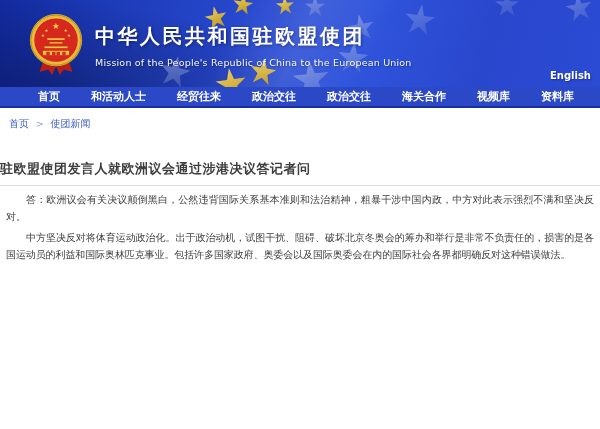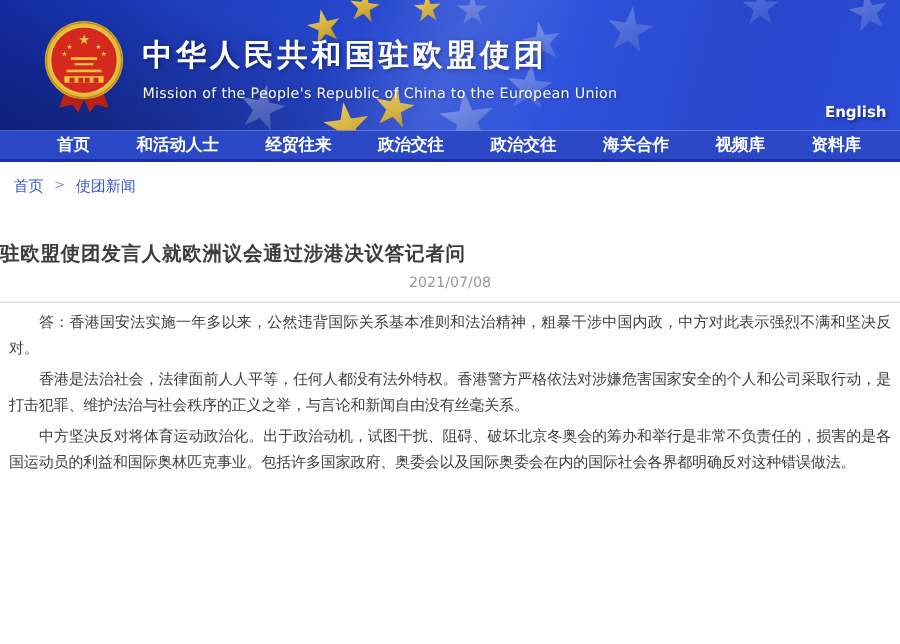--- a/index.html
+++ b/index.html
@@ -148,27 +148,25 @@
   </div>
 
 <div class="breadcrumb">
   <span class="crumb">首页</span>
   <span class="crumb-sep">&gt;</span>
   <span class="crumb">使团新闻</span>
 </div>
 
 <div>
   <div class="article-title">驻欧盟使团发言人就欧洲议会通过涉港决议答记者问</div>
-  <div class="article-date">2021/07/08</div>
   <div class="divider"></div>
 
   <div class="content">
 
 
-      <p class="para">答：香港国安法实施一年多以来，公然违背国际关系基本准则和法治精神，粗暴干涉中国内政，中方对此表示强烈不满和坚决反对。</p>
+      <p class="para">答：欧洲议会有关决议颠倒黑白，公然违背国际关系基本准则和法治精神，粗暴干涉中国内政，中方对此表示强烈不满和坚决反对。</p>
 
 
-      <p class="para">香港是法治社会，法律面前人人平等，任何人都没有法外特权。香港警方严格依法对涉嫌危害国家安全的个人和公司采取行动，是打击犯罪、维护法治与社会秩序的正义之举，与言论和新闻自由没有丝毫关系。</p>
 
 
       <p class="para">中方坚决反对将体育运动政治化。出于政治动机，试图干扰、阻碍、破坏北京冬奥会的筹办和举行是非常不负责任的，损害的是各国运动员的利益和国际奥林匹克事业。包括许多国家政府、奥委会以及国际奥委会在内的国际社会各界都明确反对这种错误做法。</p>
     </div>
 </div>
 
 </body></html>

